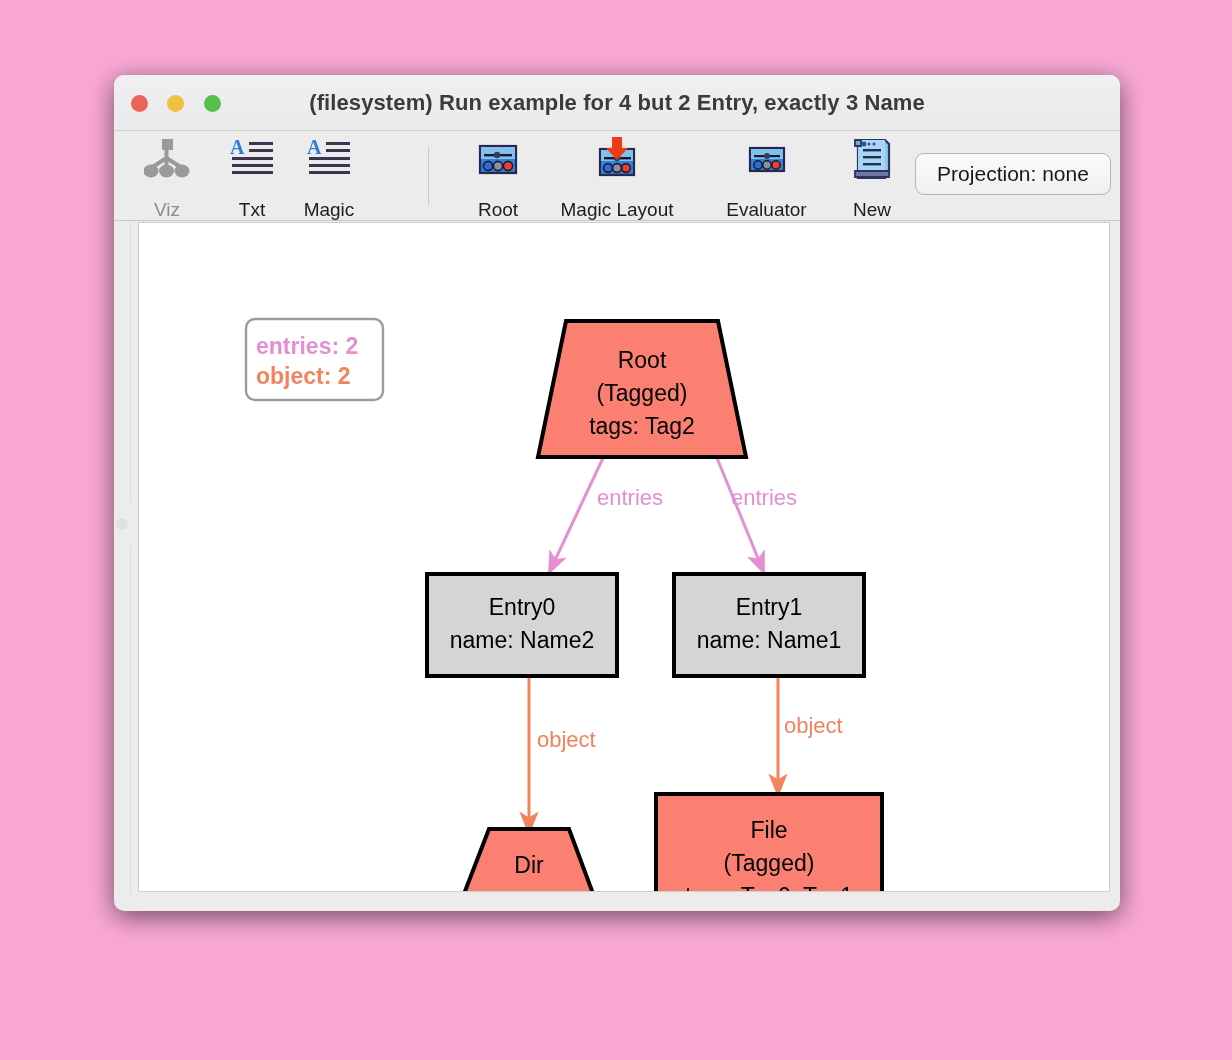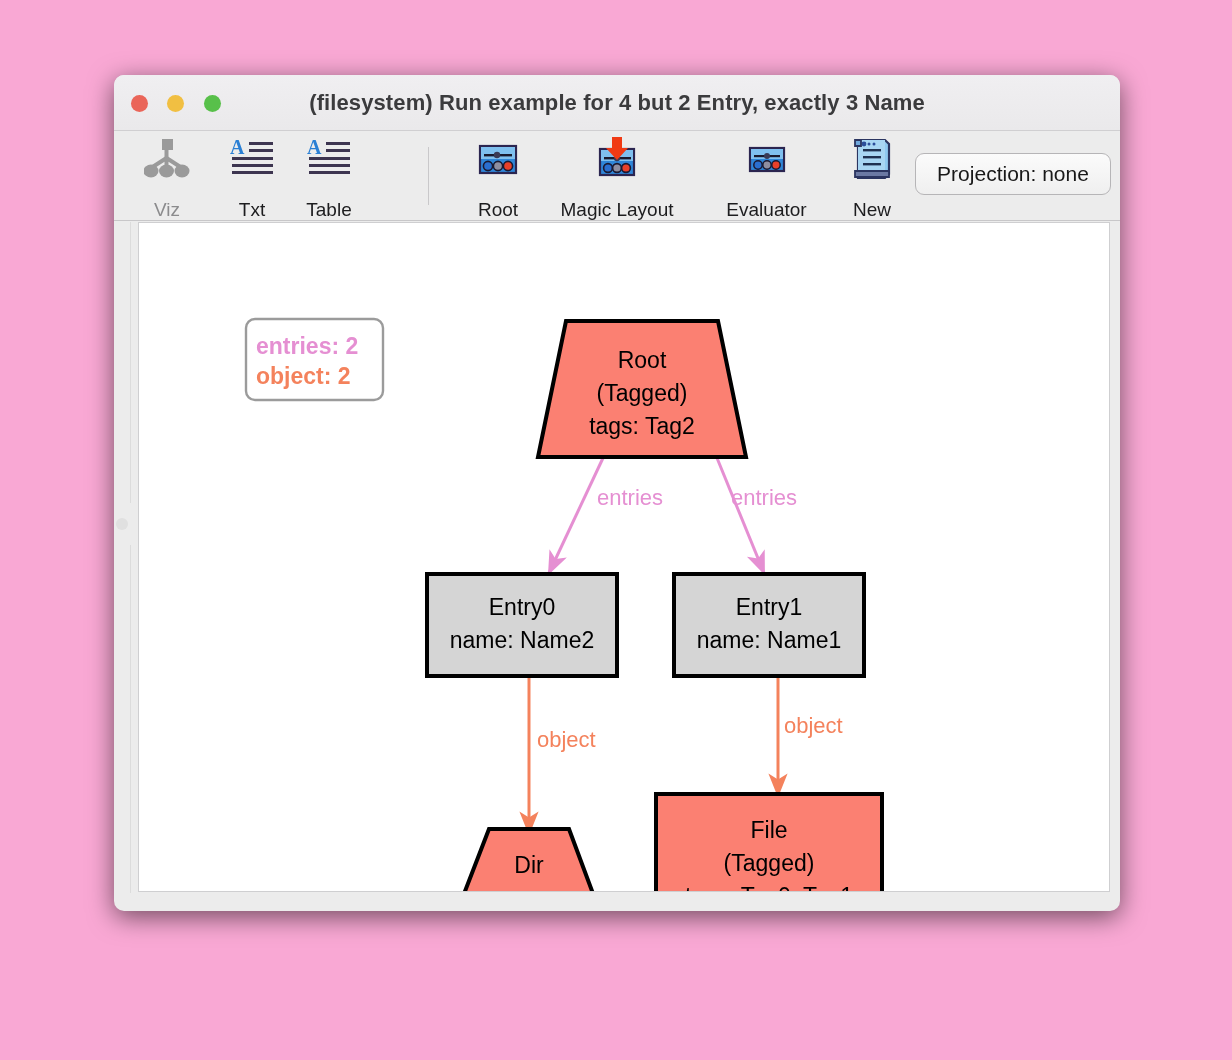--- a/index.html
+++ b/index.html
@@ -227,21 +227,21 @@
         <div class="tb-ico">
           <svg width="46" height="42" viewBox="0 0 46 42">
             <text x="1" y="16" font-family="Liberation Serif, serif" font-size="20" font-weight="bold" fill="#2a7fd4">A</text>
             <rect x="20" y="4" width="24" height="3" fill="#3d3550"></rect>
             <rect x="20" y="11" width="24" height="3" fill="#3d3550"></rect>
             <rect x="3" y="19" width="41" height="3" fill="#3d3550"></rect>
             <rect x="3" y="26" width="41" height="3" fill="#3d3550"></rect>
             <rect x="3" y="33" width="41" height="3" fill="#3d3550"></rect>
           </svg>
         </div>
-        <div class="tb-lbl">Table</div>
+        <div class="tb-lbl">Magic</div>
       </div>
 
 
       <div id="tb-sep"></div>
 
       <div class="tb-item" style="left:341px;">
         <div class="tb-ico">
           <svg width="46" height="42" viewBox="0 0 46 42">
             <rect x="5" y="8" width="36" height="27" fill="#2f86d8" stroke="#2b2550" stroke-width="2.2"></rect>
             <rect x="6" y="9" width="34" height="12" fill="#7fc0ef"></rect>

